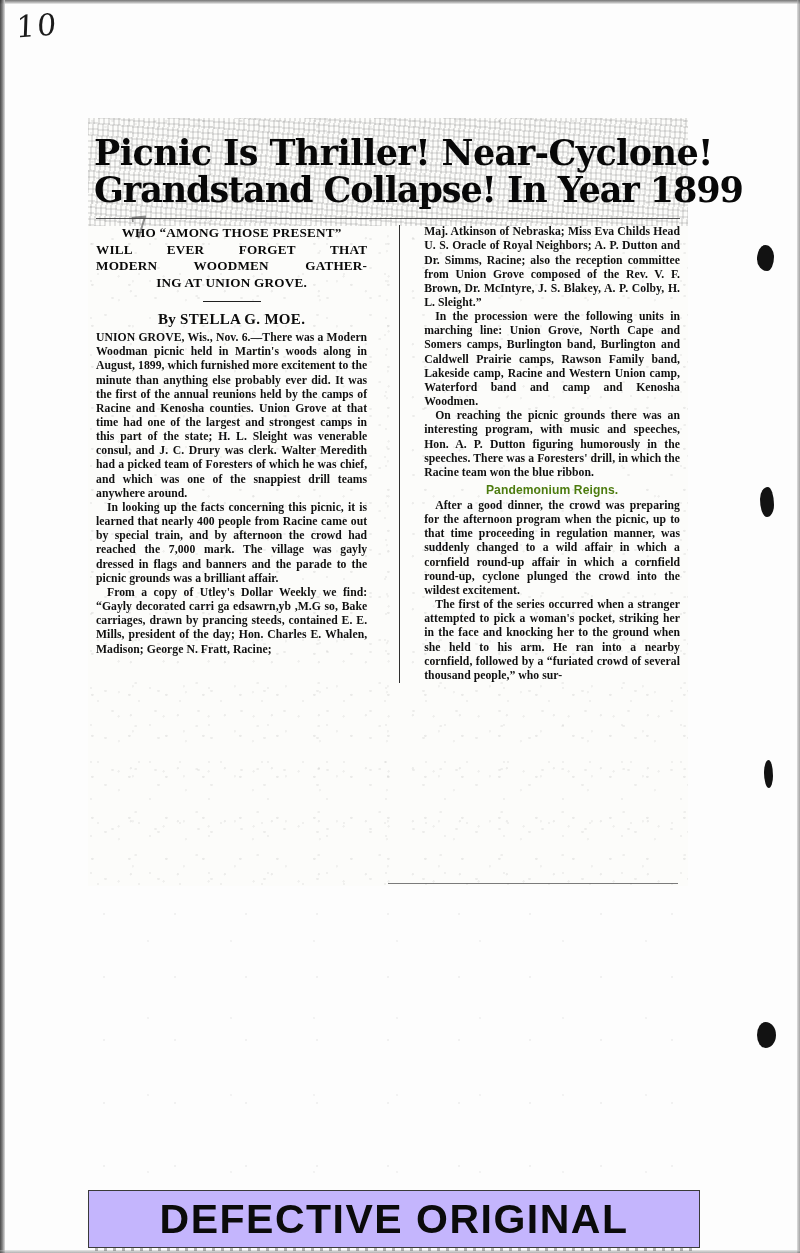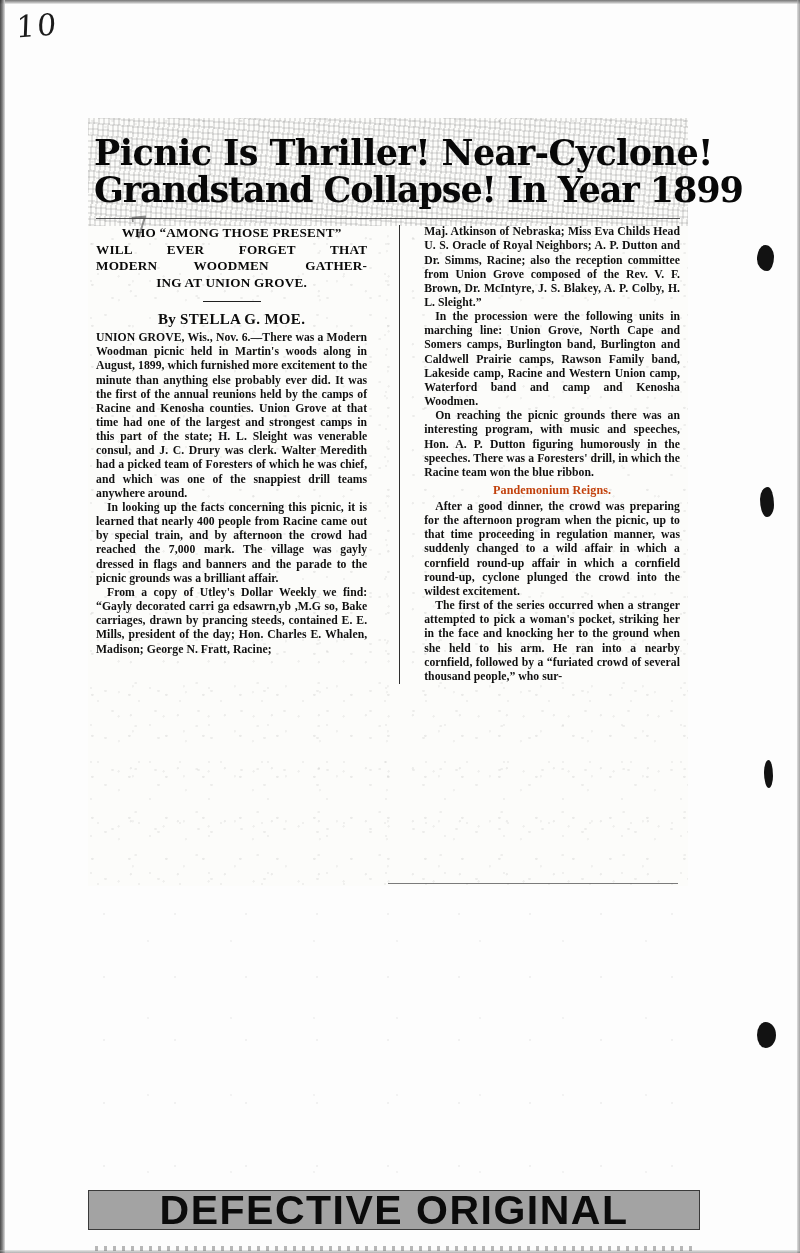--- a/index.html
+++ b/index.html
@@ -216,27 +216,27 @@
     font-family: "Liberation Serif", serif;
     font-weight: 700;
     font-size: 15px;
     text-align: center;
     letter-spacing: .3px;
     margin-bottom: 3px;
     color: #0c0c0c;
   }
 
   .subhead {
-    font-family: Liberation Serif, serif;
+    font-family: Liberation Sans, sans-serif;
     font-weight: 700;
     font-size: 12.1px;
     text-align: center;
     letter-spacing: .1px;
     margin: 3px 0 2px 0;
-    color: #c2410c;
+    color: #4d7c0f;
   }
 
   
   .clip-bottom-rule {
     position: absolute;
     left: 300px;
     bottom: 2px;
     width: 290px;
     height: 1px;
     background: #444;
@@ -270,23 +270,23 @@
     width: 19px; height: 26px;
     border-radius: 45% 55% 55% 45% / 50% 50% 50% 50%;
   }
 
   
   .defective-stamp {
     position: absolute;
     left: 88px;
     top: 1190px;
     width: 612px;
-    height: 40px;
+    height: 58px;
     border: 1.5px solid #3a3a3a;
-    background: #a3a3a3;
+    background: #c4b5fd;
     display: flex;
     align-items: center;
     justify-content: center;
     z-index: 6;
     box-sizing: border-box;
   }
   .defective-stamp span {
     font-family: "Liberation Sans", sans-serif;
     font-weight: 700;
     font-size: 41px;

